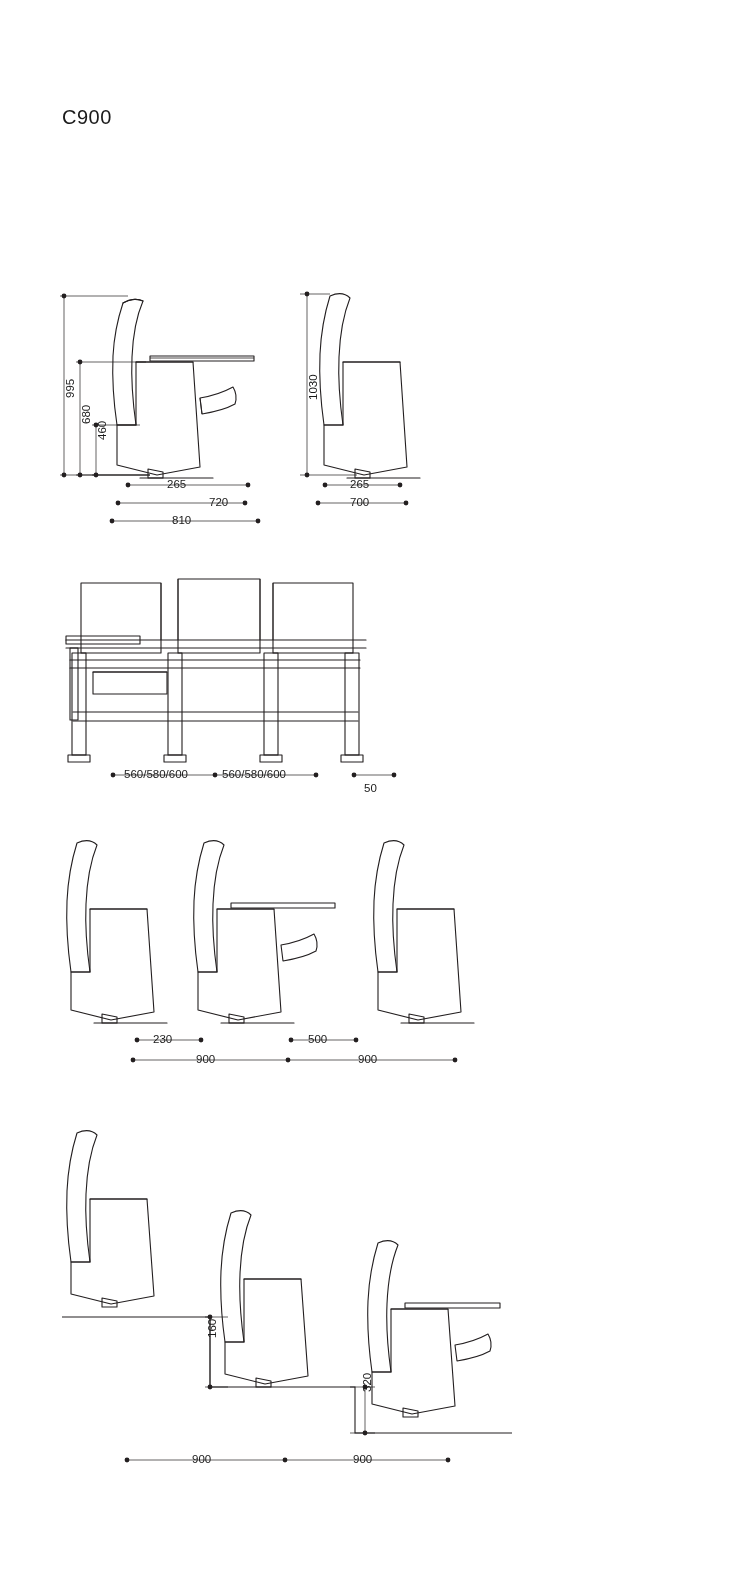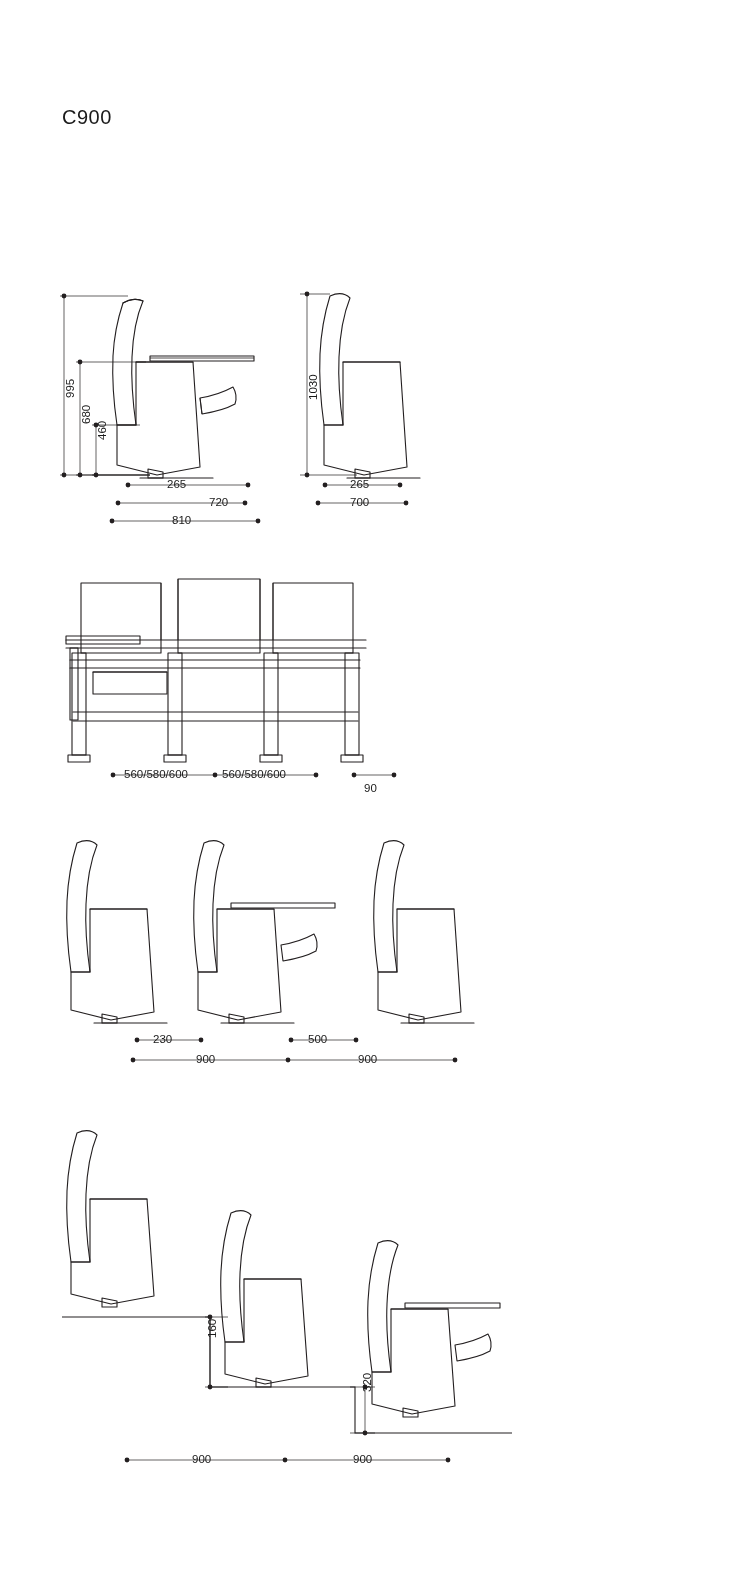--- a/index.html
+++ b/index.html
@@ -249,21 +249,21 @@
 <div class="dim-label" style="left:167px; top:478px;">265</div>
 <div class="dim-label" style="left:165px; top:496px;margin-left:44px;">720</div>
 <div class="dim-label" style="left:172px; top:514px;">810</div>
 
 <div class="dim-label vert" style="left:307px; top:400px;">1030</div>
 <div class="dim-label" style="left:350px; top:478px;">265</div>
 <div class="dim-label" style="left:350px; top:496px;">700</div>
 
 <div class="dim-label" style="left:124px; top:768px;">560/580/600</div>
 <div class="dim-label" style="left:222px; top:768px;">560/580/600</div>
-<div class="dim-label" style="left:364px; top:782px;">90</div>
+<div class="dim-label" style="left:364px; top:782px;">50</div>
 
 <div class="dim-label" style="left:153px; top:1033px;">230</div>
 <div class="dim-label" style="left:308px; top:1033px;">500</div>
 <div class="dim-label" style="left:196px; top:1053px;">900</div>
 <div class="dim-label" style="left:358px; top:1053px;">900</div>
 
 <div class="dim-label vert" style="left:206px; top:1338px;">160</div>
 <div class="dim-label vert" style="left:361px; top:1392px;">320</div>
 <div class="dim-label" style="left:192px; top:1453px;">900</div>
 <div class="dim-label" style="left:353px; top:1453px;">900</div>

